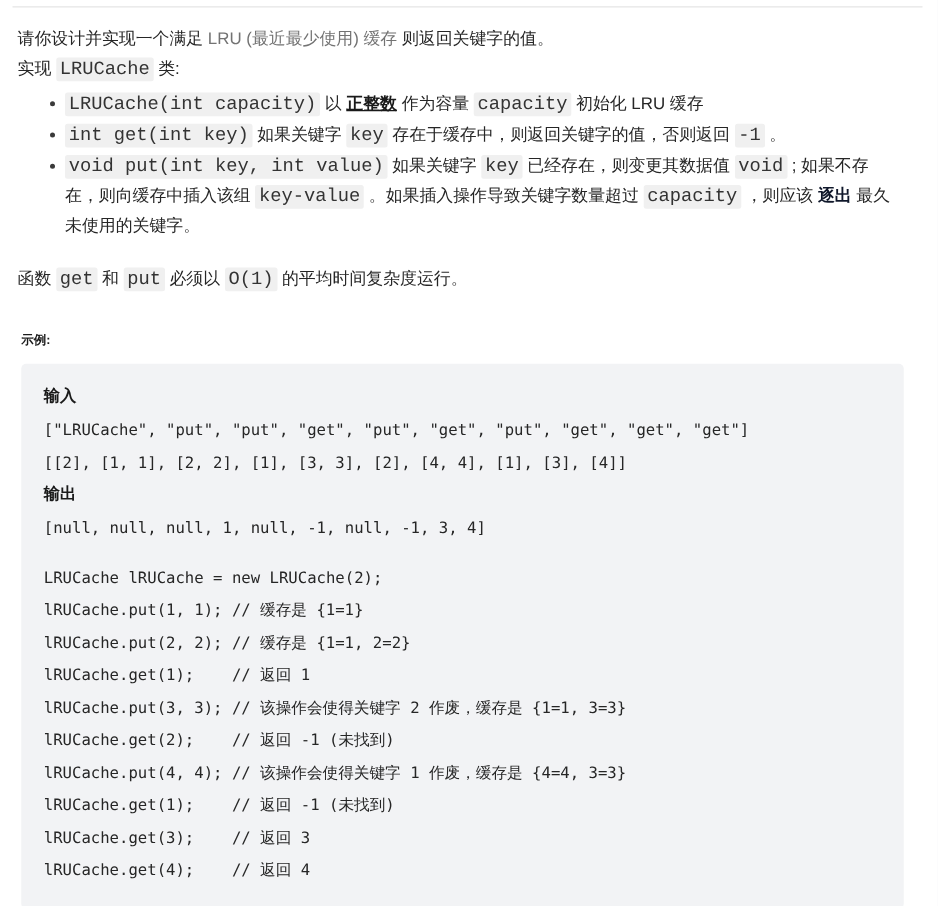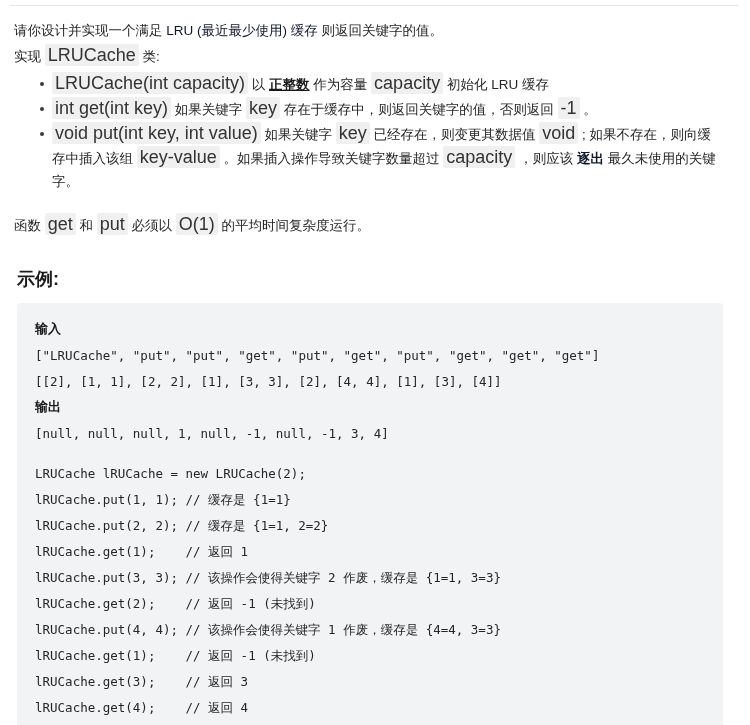--- a/index.html
+++ b/index.html
@@ -33,27 +33,27 @@
   }
 
   p.para {
     margin: 0 0 2px 0;
     font-size: 13.5px;
     line-height: 22px;
     color: #262626;
   }
 
   .muted-link {
-    color: #0f172a;
+    color: #737373;
     text-decoration: none;
   }
 
   code.ic {
-    font-family: Liberation Sans, sans-serif;
-    font-size: 18px;
+    font-family: Liberation Mono, monospace;
+    font-size: 15px;
     background: #f0f0f0;
     color: #333;
     padding: 1px 3px;
     border-radius: 2px;
     white-space: pre;
   }
 
   .strong-u {
     font-weight: bold;
     text-decoration: underline;
@@ -84,21 +84,21 @@
     top: 10px;
     width: 4px;
     height: 4px;
     border-radius: 50%;
     background: #3a3a3a;
   }
 
   .spacer-big { height: 14px; }
 
   .section-title {
-    font-size: 18px;
+    font-size: 10px;
     font-weight: bold;
     color: #1a1a1a;
     margin: 30px 0 12px 3px;
   }
 
   .codeblock {
     background: #f2f3f5;
     border-radius: 4px;
     margin: 0 13px 0 3px;
     padding: 14px 18px 18px 18px;

